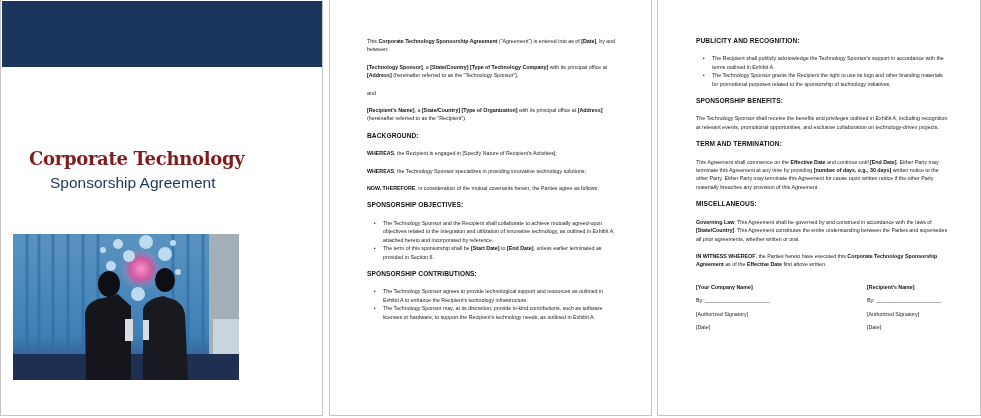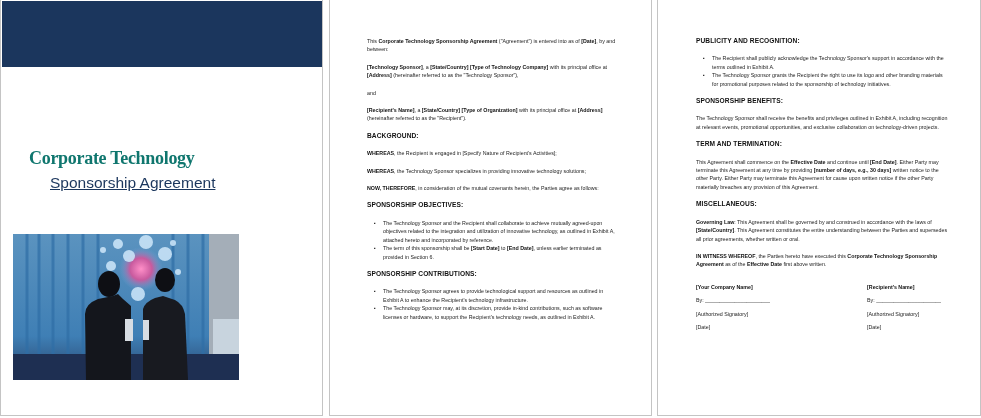--- a/index.html
+++ b/index.html
@@ -3,40 +3,40 @@
 <meta charset="utf-8">
 <style>
   html,body{margin:0;padding:0;}
   body{width:981px;height:418px;background:#ffffff;position:relative;overflow:hidden;font-family:"Liberation Sans",sans-serif;color:#1a1a1a;}
   .page{position:absolute;top:0;height:416px;background:#fff;border:1px solid #c4c4c4;border-top:none;box-sizing:border-box;overflow:hidden;}
   #p1{left:0;width:323px;}
   #p2{left:329px;width:323px;}
   #p3{left:657px;width:324px;}
   .banner{position:absolute;left:1px;top:1px;width:321px;height:66px;}
   .title1{position:absolute;left:28px;top:148px;font-family:"DejaVu Serif",serif;font-weight:bold;font-size:18px;letter-spacing:-0.3px;}
-  .title2{position:absolute;left:49px;top:174px;font-size:15.5px;text-decoration:underline;}
+  .title2{position:absolute;left:49px;top:174px;font-size:15.5px;}
   .photo{position:absolute;left:12px;top:234px;width:226px;height:146px;overflow:hidden;}
   .content{position:absolute;font-size:5.3px;line-height:8.4px;color:#222;}
   #p2 .content{left:37px;top:37px;width:250px;}
   #p3 .content{left:38px;top:37px;width:252px;}
   .content p{margin:0 0 9px 0;}
   .content h3{margin:0 0 9px 0;font-size:6.6px;font-weight:bold;letter-spacing:0.1px;color:#111;}
   .content ul{margin:0 0 9px 0;padding-left:16px;}
   .content li{margin:0;padding-left:0;list-style:none;position:relative;}
   .content li::before{content:"\25AA";position:absolute;left:-9px;top:0;font-size:5px;}
   b{font-weight:bold;color:#111;}
   .sigs{display:flex;justify-content:space-between;width:245px;}
   .sigcol p{margin:0 0 5px 0;}
 </style>
 </head>
 <body>
 
 <div class="page" id="p1">
   <div class="banner" style="background:#1b365d;"></div>
-  <div class="title1" style="color:#0f766e;font-family:Liberation Serif, serif;">Corporate Technology</div>
+  <div class="title1" style="color:#7f1d1d;">Corporate Technology</div>
   <div class="title2" style="color:#1b365d;">Sponsorship Agreement</div>
   <div class="photo">
     <svg width="226" height="146" viewBox="0 0 226 146" xmlns="http://www.w3.org/2000/svg">
       <defs>
         <linearGradient id="bg" x1="0" y1="0" x2="0" y2="1">
           <stop offset="0" stop-color="#5b93bf"></stop>
           <stop offset="0.7" stop-color="#3f7fb5"></stop>
           <stop offset="1" stop-color="#27456e"></stop>
         </linearGradient>
         <radialGradient id="glow" cx="0.5" cy="0.5" r="0.5">

